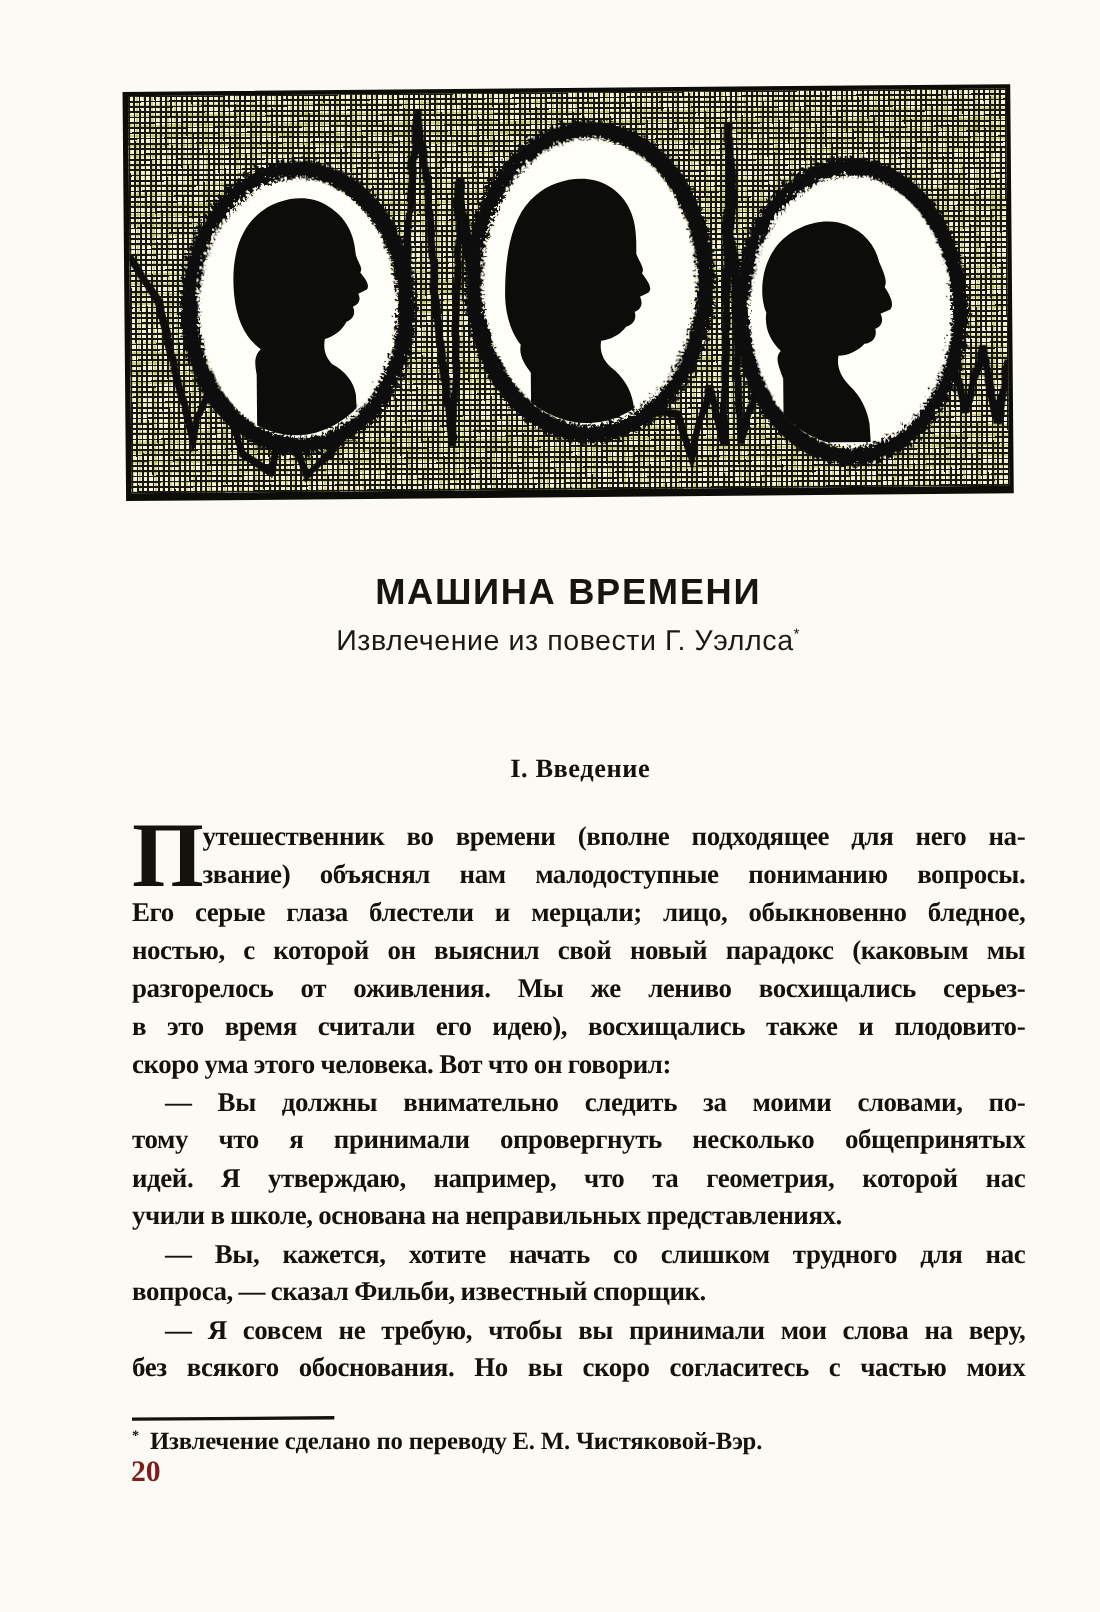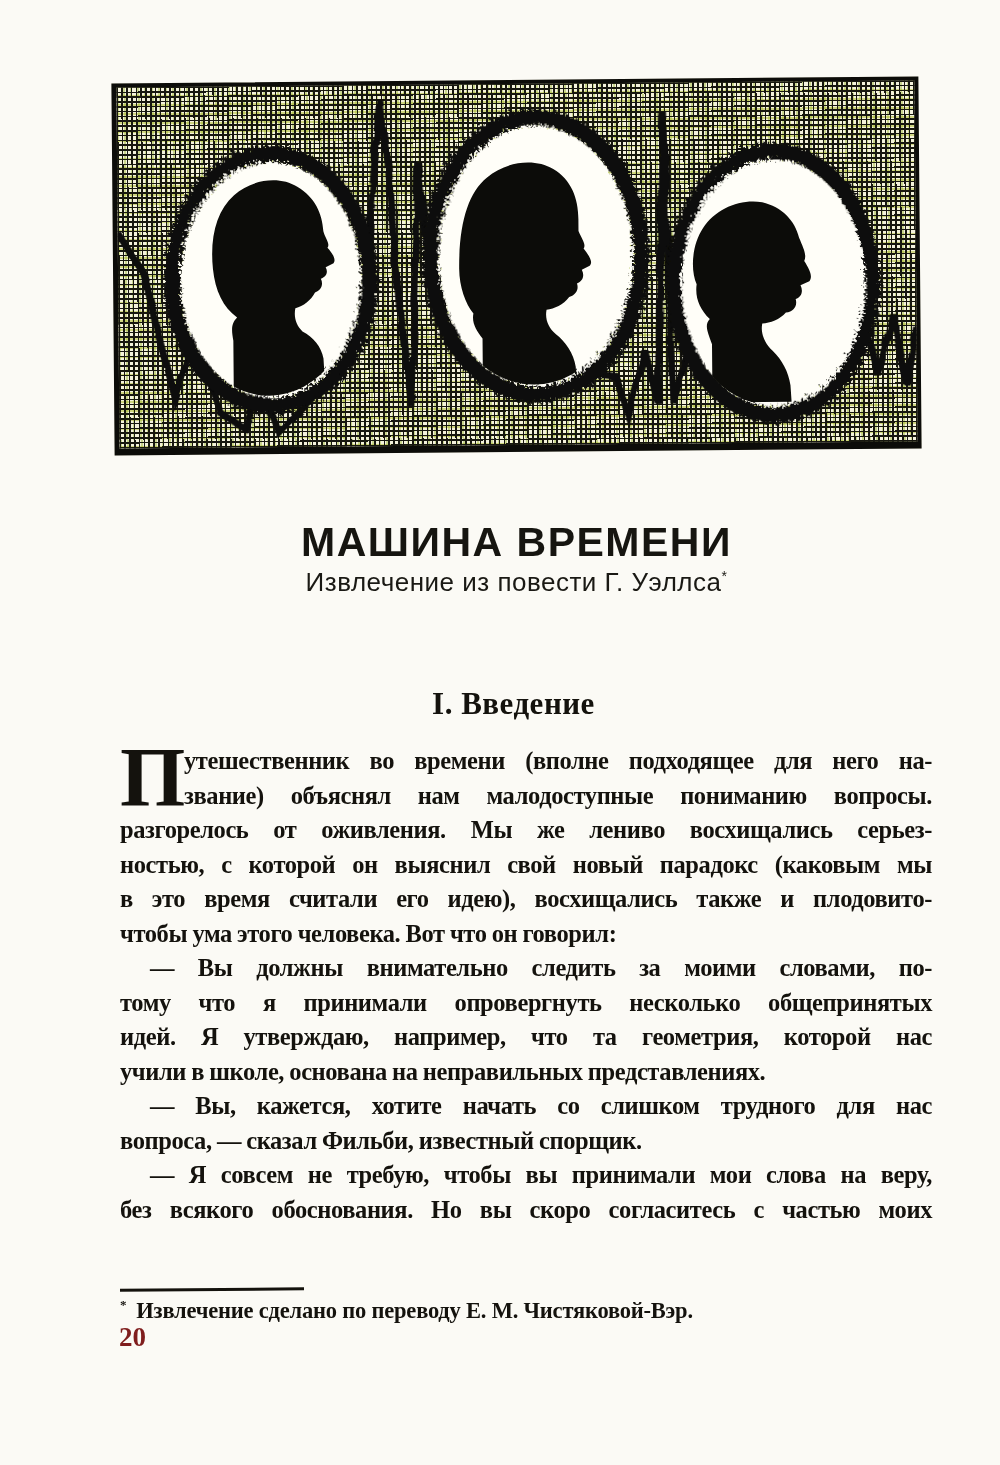--- a/index.html
+++ b/index.html
@@ -17,31 +17,31 @@
     background-image:
       repeating-linear-gradient(0deg,#17170f 0 1.6px,transparent 1.6px 4.8px),
       repeating-linear-gradient(90deg,#17170f 0 1.6px,transparent 1.6px 4.8px),
       repeating-linear-gradient(0deg,rgba(170,185,40,.5) 0 2px,transparent 2px 9px),
       repeating-linear-gradient(90deg,rgba(150,180,45,.45) 0 2px,transparent 2px 7px);
   }
   .illus svg{position:absolute;left:0;top:0;width:100%;height:100%;}
   
   .title{
     position:absolute;left:113px;width:807px;top:519px;text-align:center;
-    font-family:"Liberation Sans",sans-serif;font-weight:bold;font-size:41px;
+    font-family:"Liberation Sans",sans-serif;font-weight:bold;font-size:33px;
     letter-spacing:1.5px;color:#161510;
   }
   .subtitle{
     position:absolute;left:113px;width:807px;top:567px;text-align:center;
     font-family:"Liberation Sans",sans-serif;font-size:26px;color:#1a1914;letter-spacing:.5px;
   }
   .subtitle sup{font-size:14px;vertical-align:super;}
   .heading{
-    position:absolute;left:110px;width:807px;top:686px;text-align:center;
-    font-weight:bold;font-size:31px;color:#14120d;letter-spacing:.5px;
+    position:absolute;left:124px;width:807px;top:686px;text-align:center;
+    font-weight:bold;font-size:24px;color:#14120d;letter-spacing:.5px;
   }
   
   .bodytext{
     position:absolute;left:120px;top:744px;width:812px;
     font-weight:bold;font-size:24.5px;line-height:34.5px;
     letter-spacing:-0.4px;word-spacing:-0.5px;color:#14120d;
   }
   .para{margin:0;}
   .bl{text-align:justify;text-align-last:justify;}
   .bl.end{text-align-last:left;}
@@ -137,24 +137,25 @@
 
   <div class="title">МАШИНА ВРЕМЕНИ</div>
   <div class="subtitle"><span>Извлечение из повести Г. Уэллса</span><sup>*</sup></div>
   <div class="heading">I. Введение</div>
 
   <div class="bodytext">
       <div class="para">
         <span class="dropcap">П</span>
         <div class="bl first">утешественник во времени (вполне подходящее для него на-</div>
         <div class="bl">звание) объяснял нам малодоступные пониманию вопросы.</div>
+        <div class="bl">Его серые глаза блестели и мерцали; лицо, обыкновенно бледное,</div>
+        <div class="bl">ностью, с которой он выяснил свой новый парадокс (каковым мы</div>
         <div class="bl">разгорелось от оживления. Мы же лениво восхищались серьез-</div>
-        <div class="bl">ностью, с которой он выяснил свой новый парадокс (каковым мы</div>
         <div class="bl">в это время считали его идею), восхищались также и плодовито-</div>
-        <div class="bl end">чтобы ума этого человека. Вот что он говорил:</div>
+        <div class="bl end">скоро ума этого человека. Вот что он говорил:</div>
       </div>
       <div class="para indent">
         <div class="bl first">— Вы должны внимательно следить за моими словами, по-</div>
         <div class="bl">тому что я принимали опровергнуть несколько общепринятых</div>
         <div class="bl">идей. Я утверждаю, например, что та геометрия, которой нас</div>
         <div class="bl end">учили в школе, основана на неправильных представлениях.</div>
       </div>
       <div class="para indent">
         <div class="bl first">— Вы, кажется, хотите начать со слишком трудного для нас</div>
         <div class="bl end">вопроса, — сказал Фильби, известный спорщик.</div>

